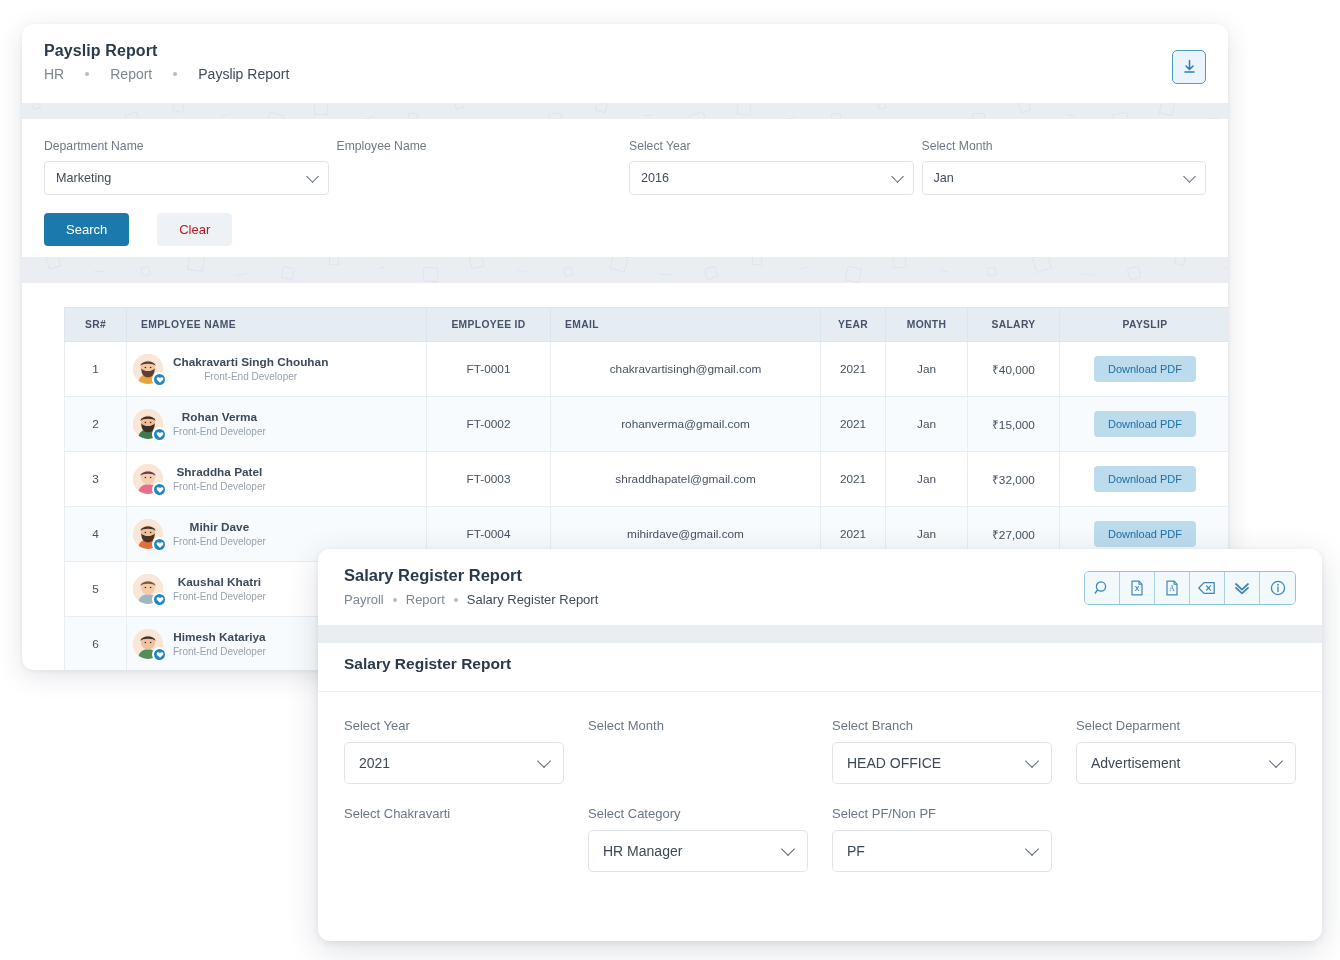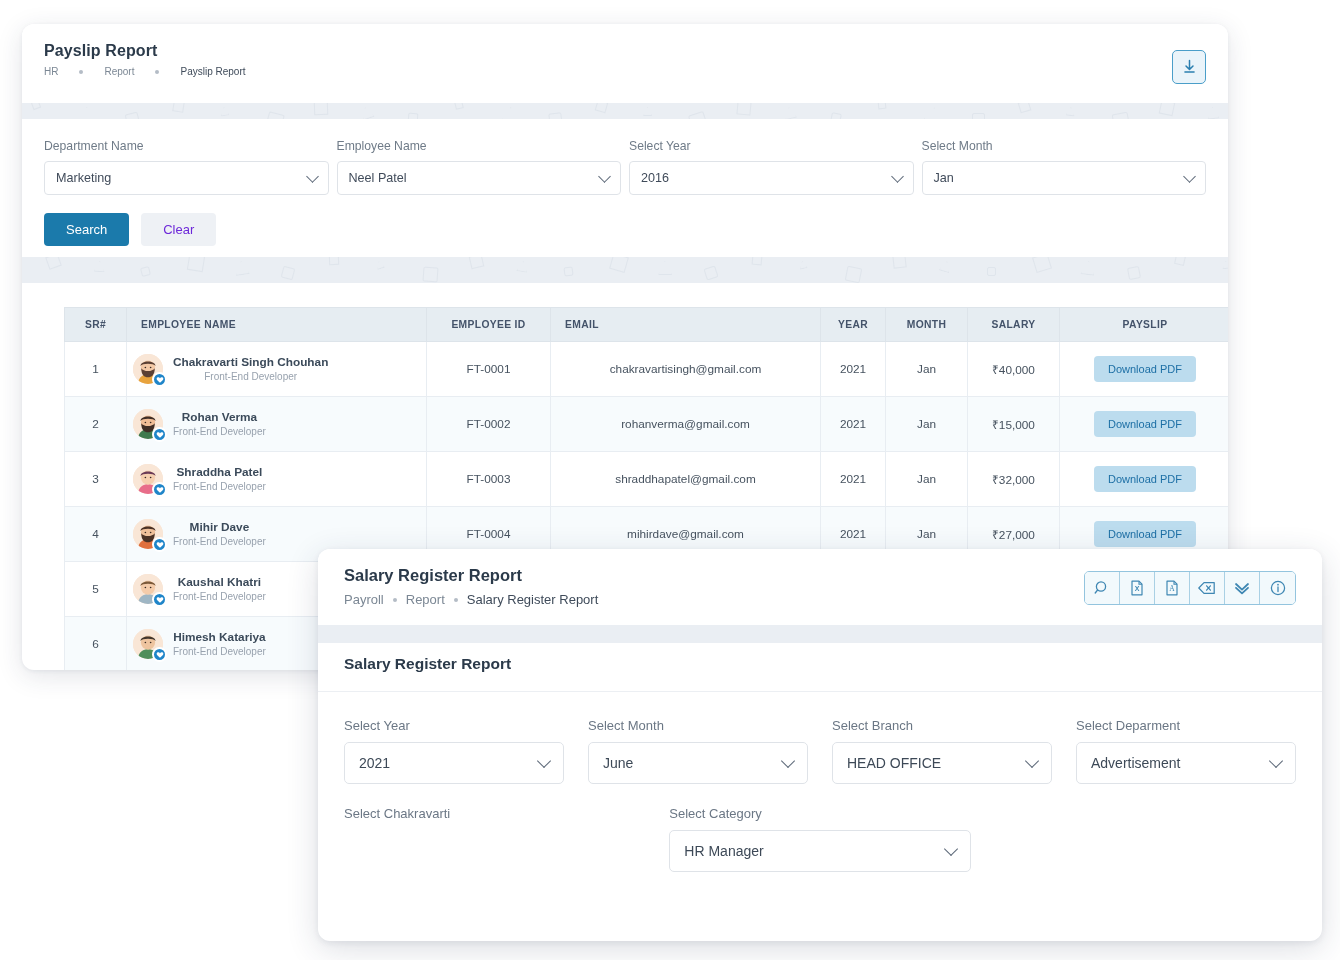--- a/index.html
+++ b/index.html
@@ -34,21 +34,21 @@
   }
   .page-head {
     position: relative;
     padding: 18px 22px 14px 22px;
     background: #fff;
     height: 79px;
   }
   .page-title {
     font-size: 16px; font-weight: bold; color: #2b3a4a; letter-spacing: .1px;
   }
-  .crumbs { margin-top: 6px; font-size: 10px; color: #7b8794; display: flex; align-items: center; gap: 21px; }
+  .crumbs { margin-top: 6px; font-size: 14px; color: #7b8794; display: flex; align-items: center; gap: 21px; }
   .crumbs .c-last { color: #3f4b5a; }
   .crumb-dot { width: 4px; height: 4px; border-radius: 50%; background: #b4bcc6; display: inline-block; }
   .dl-btn {
     position: absolute; right: 22px; top: 26px;
     width: 34px; height: 34px; border-radius: 5px;
     background: #eaf4fa; border: 1.3px solid #4a9ec9;
     display: flex; align-items: center; justify-content: center;
     cursor: pointer;
   }
 
@@ -67,27 +67,27 @@
     background: #fff; display: flex; align-items: center;
     padding: 0 30px 0 11px; cursor: pointer;
     font-size: 12.6px; color: #404b5a;
   }
   .chev {
     position: absolute; right: 11px; top: 50%;
     width: 9px; height: 9px; margin-top: -6px;
     border-right: 1.6px solid #5c6878; border-bottom: 1.6px solid #5c6878;
     transform: rotate(45deg);
   }
-  .btn-row { display: flex; gap: 12px; margin-top: 18px; }
+  .btn-row { display: flex; gap: 28px; margin-top: 18px; }
   .btn {
     border-radius: 4px; font-size: 13px; cursor: pointer;
     padding: 9px 22px; border: none; font-family: inherit;
   }
   .btn-search { background: #1b7aab; color: #fff; font-weight: 500; }
-  .btn-clear { background: #eef1f5; color: #6d28d9; }
+  .btn-clear { background: #eef1f5; color: #b91c1c; }
 
   
   .table-wrap { position: absolute; left: 42px; top: 283px; width: 1166px; }
   table.pay { width: 100%; border-collapse: collapse; table-layout: fixed; }
   table.pay th {
     background: #e6edf2; color: #44536a;
     font-size: 10.3px; font-weight: bold; letter-spacing: .35px;
     padding: 11px 6px; text-align: center;
     border: 1px solid #dde4ea;
   }
@@ -211,24 +211,20 @@
       <div class="fields-row">
         <div class="field">
           <div class="field-label">Department Name</div>
           <div class="select-box">
             <span>Marketing</span>
             <span class="chev"></span>
           </div>
         </div>
         <div class="field">
           <div class="field-label">Employee Name</div>
-          <div class="select-box">
-            <span>Neel Patel</span>
-            <span class="chev"></span>
-          </div>
         </div>
         <div class="field">
           <div class="field-label">Select Year</div>
           <div class="select-box">
             <span>2016</span>
             <span class="chev"></span>
           </div>
         </div>
         <div class="field">
           <div class="field-label">Select Month</div>
@@ -562,24 +558,20 @@
       <div class="sal-grid">
         <div class="field">
           <div class="sal-label">Select Year</div>
           <div class="sal-select">
             <span>2021</span>
             <span class="chev"></span>
           </div>
         </div>
         <div class="field">
           <div class="sal-label">Select Month</div>
-          <div class="sal-select">
-            <span>June</span>
-            <span class="chev"></span>
-          </div>
         </div>
         <div class="field">
           <div class="sal-label">Select Branch</div>
           <div class="sal-select">
             <span>HEAD OFFICE</span>
             <span class="chev"></span>
           </div>
         </div>
         <div class="field">
           <div class="sal-label">Select Deparment</div>
@@ -594,17 +586,24 @@
         <div class="field">
           <div class="sal-label">Select Chakravarti</div>
         </div>
         <div class="field">
           <div class="sal-label">Select Category</div>
           <div class="sal-select">
             <span>HR Manager</span>
             <span class="chev"></span>
           </div>
         </div>
+        <div class="field">
+          <div class="sal-label">Select PF/Non PF</div>
+          <div class="sal-select">
+            <span>PF</span>
+            <span class="chev"></span>
+          </div>
+        </div>
         <div class="field empty"></div>
       </div>
     </div>
   </div>
 </div>
 
 </body></html>

